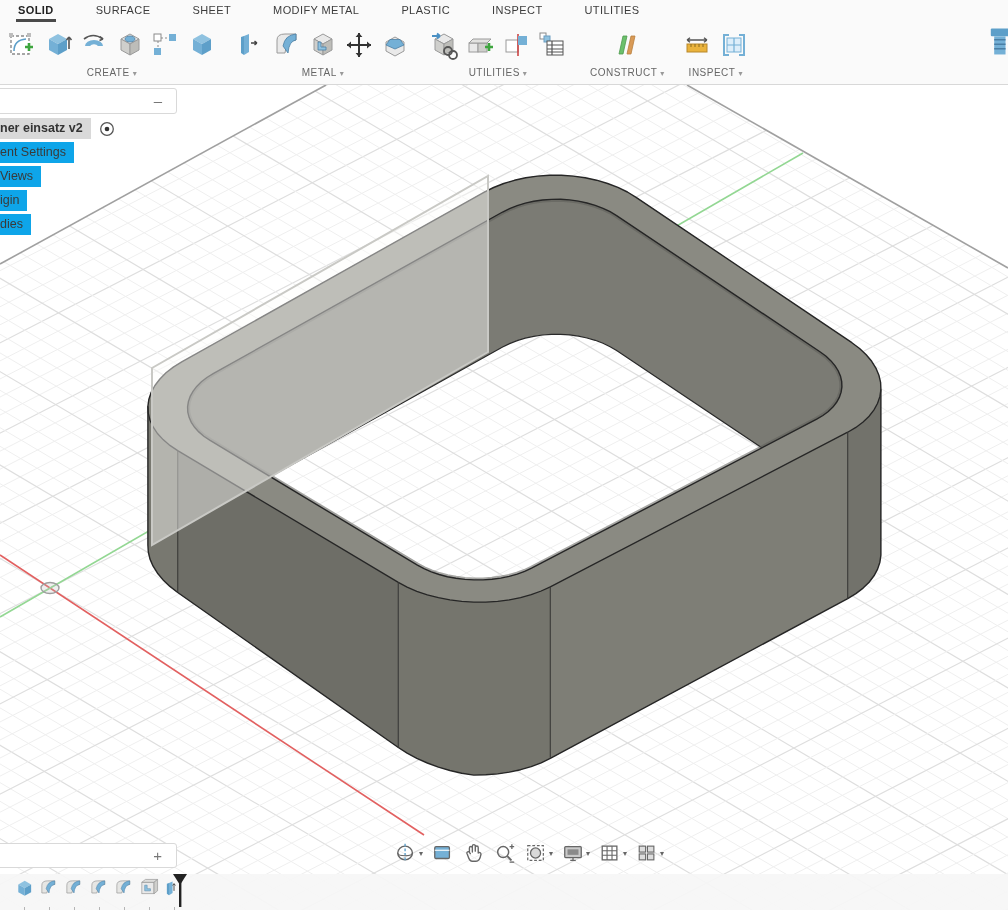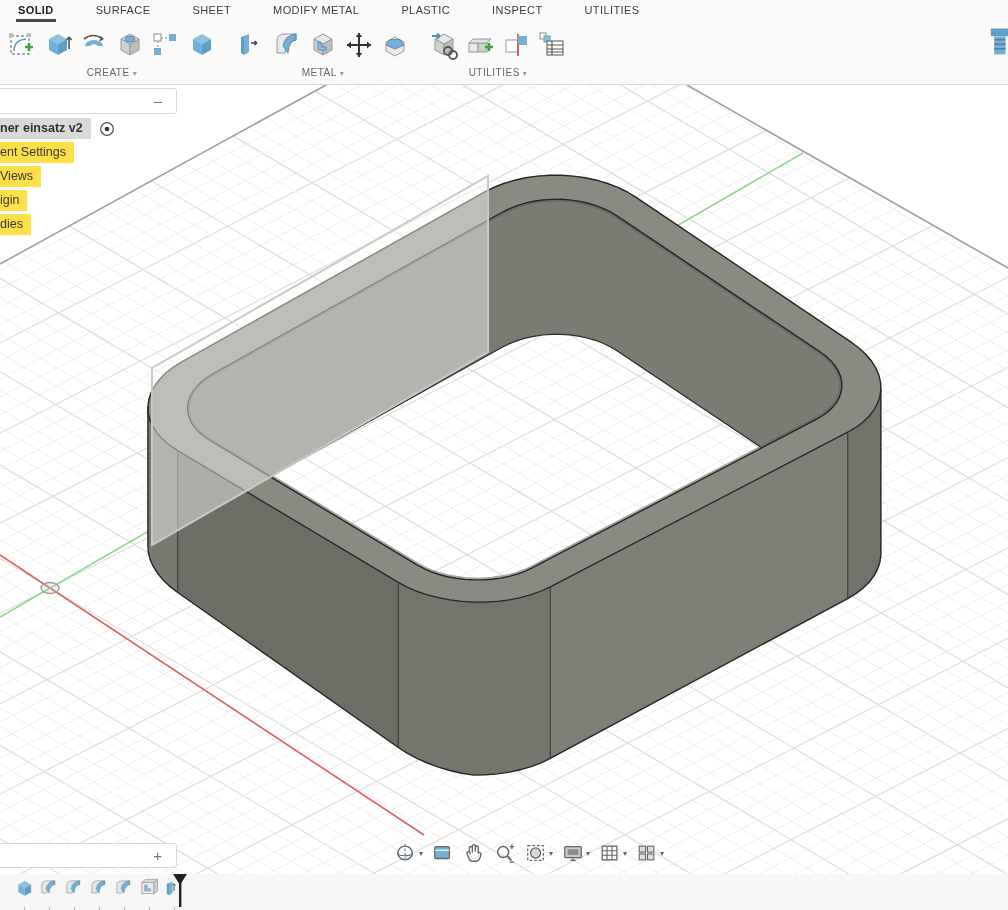--- a/index.html
+++ b/index.html
@@ -31,21 +31,21 @@
   #viewport { position:absolute; left:0; top:85px; width:1008px; height:825px; background:#ffffff; }
   #viewport svg { display:block; }
 
   
   #browser-header { position:absolute; left:-6px; top:88px; width:183px; height:26px;
     background:#fff; border:1px solid #d9d9d9; border-radius:3px; z-index:30; }
   #browser-min { position:absolute; right:14px; top:1px; font-size:15px; color:#777;
     cursor:pointer; line-height:22px; }
   #browser-items { position:absolute; left:0; top:118px; z-index:30; }
   .br-item { display:flex; align-items:center; margin-bottom:3px; height:21px; }
-  .br-label { background:#fde047; color:#3a3a3a; font-size:12.5px; line-height:21px;
+  .br-label { background:#0ea5e9; color:#3a3a3a; font-size:12.5px; line-height:21px;
     padding-right:8px; white-space:nowrap; cursor:pointer; }
   .br-item.root .br-label { background:#d9d9d9; font-weight:bold; color:#333; }
   .br-activate { width:20px; height:20px; margin-left:6px; background:#fff; border-radius:3px;
     display:flex; align-items:center; justify-content:center; cursor:pointer; }
 
   
   #bottombar-left { position:absolute; left:-6px; top:843px; width:183px; height:25px;
     background:#fff; border:1px solid #d9d9d9; border-radius:3px; z-index:30; }
   #bottombar-plus { position:absolute; right:14px; top:2px; font-size:15px; color:#777;
     cursor:pointer; line-height:20px; }
@@ -205,21 +205,51 @@
                 <rect x="7" y="6" width="6" height="6" fill="#8fc2e0" stroke="#6a9cbf"></rect>
                 <rect x="10" y="11" width="16" height="14" fill="#fff" stroke="#555"></rect>
                 <path d="M10 15 h16 M10 19 h16 M10 22 h16 M15 11 v14" stroke="#555" stroke-width="1.2"></path>
               </svg>
             </div>
           </div>
           <div class="tgroup-label"><span>UTILITIES</span><span class="caret">▾</span></div>
         </div>
         <div class="tdivider"></div>
         <div class="tdivider"></div>
+        <div class="tgroup">
+          <div class="tgroup-icons">
+            <div class="ticon">
+              <svg width="30" height="30" viewBox="0 0 30 30">
+                <polygon points="7,24 11,6 15,6 11,24" fill="#6cc06c" stroke="#4c9a4c" stroke-width=".8"></polygon>
+                <polygon points="15,24 19,6 23,6 19,24" fill="#d99a56" stroke="#b87f3e" stroke-width=".8"></polygon>
+              </svg>
+            </div>
+          </div>
+          <div class="tgroup-label"><span>CONSTRUCT</span><span class="caret">▾</span></div>
+        </div>
         <div class="tdivider"></div>
+        <div class="tgroup">
+          <div class="tgroup-icons">
+            <div class="ticon">
+              <svg width="30" height="30" viewBox="0 0 30 30">
+                <path d="M4 10 h20 M4 10 l3 -2.2 M4 10 l3 2.2 M24 10 l-3 -2.2 M24 10 l-3 2.2" stroke="#555" stroke-width="1.4" fill="none"></path>
+                <rect x="4" y="14" width="20" height="8" fill="#eab33c" stroke="#b8872a"></rect>
+                <path d="M8 14 v3 M12 14 v3 M16 14 v3 M20 14 v3" stroke="#8a6a1e" stroke-width="1"></path>
+              </svg>
+            </div>
+            <div class="ticon">
+              <svg width="30" height="30" viewBox="0 0 30 30">
+                <path d="M10 5 h-5 v20 h5 M20 5 h5 v20 h-5" fill="none" stroke="#74b0d6" stroke-width="2"></path>
+                <rect x="8" y="8" width="14" height="14" fill="#ddeefa" stroke="#74b0d6"></rect>
+                <path d="M8 15 h14 M15 8 v14" stroke="#74b0d6" stroke-width="1.2"></path>
+              </svg>
+            </div>
+          </div>
+          <div class="tgroup-label"><span>INSPECT</span><span class="caret">▾</span></div>
+        </div>
         <div class="tdivider"></div>
       </div>
     <div id="toolbar-overflow"><svg width="34" height="34" viewBox="0 0 30 30">
           <rect x="6" y="3" width="16" height="7" rx="1" fill="#5d9fc9"></rect>
           <rect x="9" y="10" width="10" height="16" fill="#74b0d6"></rect>
           <path d="M9 13 h10 M9 17 h10 M9 21 h10" stroke="#4a7fa5" stroke-width="1.4"></path>
         </svg></div>
   </div>
 
   <div id="viewport">

